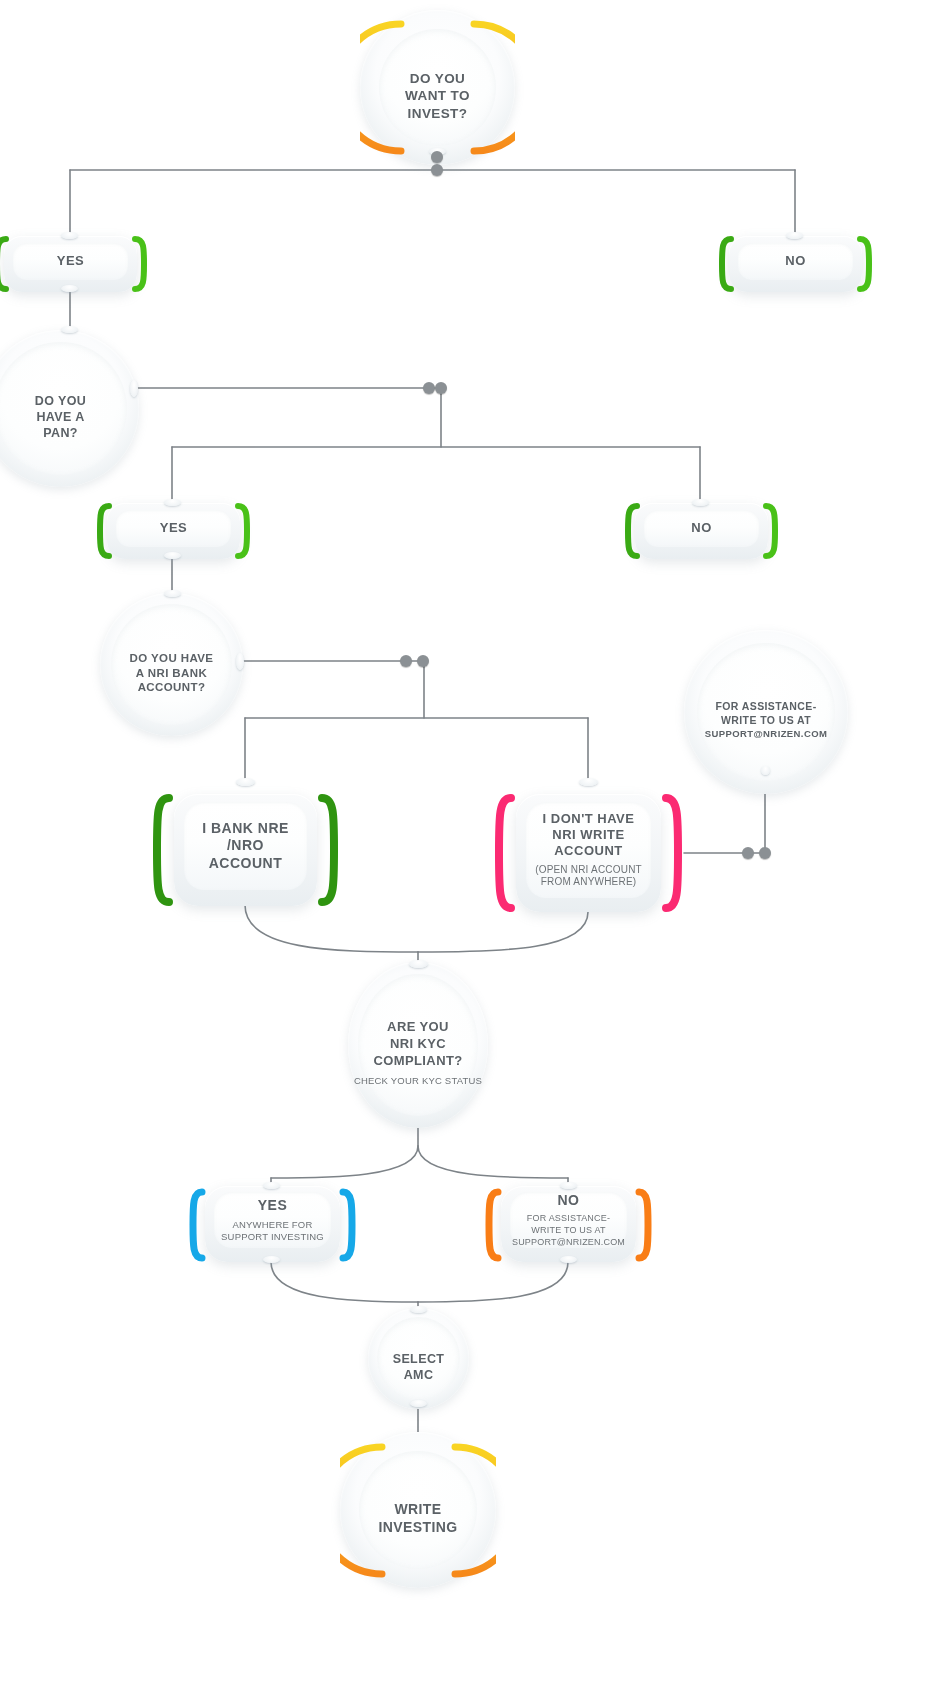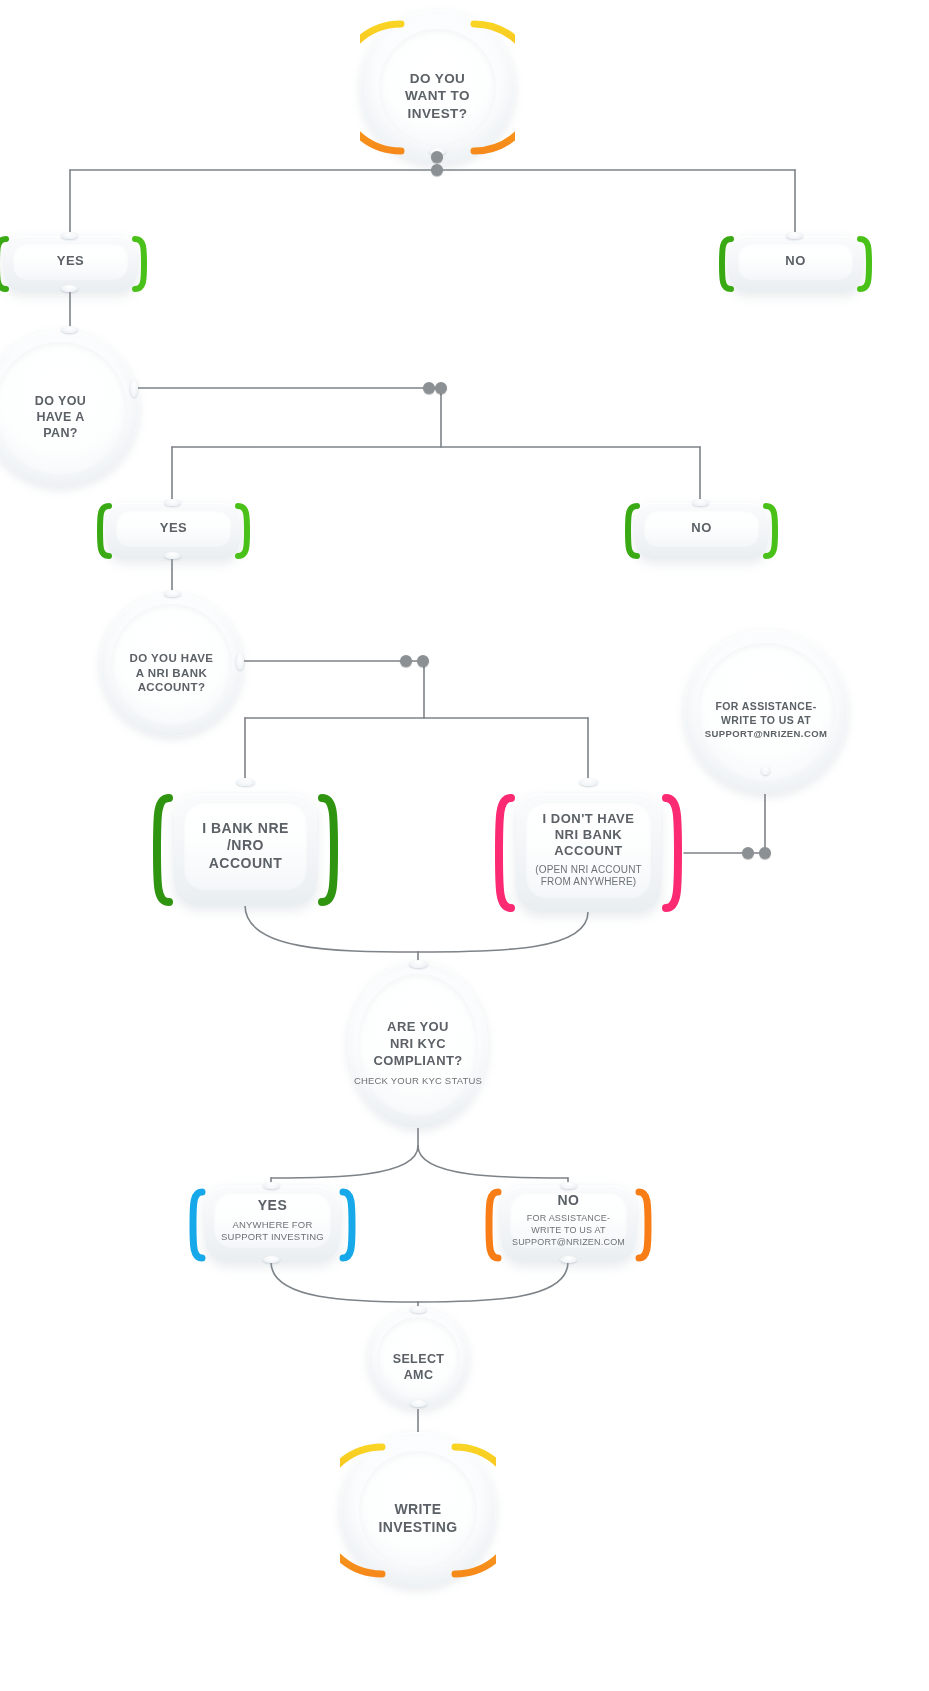--- a/index.html
+++ b/index.html
@@ -285,21 +285,21 @@
     </div>
     <div class="brk" style="left:145px;top:-2px;">
       <svg width="22" height="122">
           <path d="M5 6 C17 6 17 24 17 61 C17 98 17 116 5 116" fill="none" stroke="#fb2a72" stroke-width="8" stroke-linecap="round"></path>
         </svg>
     </div>
     <div class="plate" style="border-radius:24px;"></div>
     <div class="face" style="left:10px;top:8px;right:10px;bottom:14px;border-radius:20px;">
       <div class="b1" style="font-size:13px;">
         <span>I DON'T HAVE</span><br>
-        <span>NRI BANK</span><br>
+        <span>NRI WRITE</span><br>
         <span>ACCOUNT</span>
       </div>
       <div class="b2" style="font-size:10px;margin-top:4px;">
         <span>(OPEN NRI ACCOUNT</span><br>
         <span>FROM ANYWHERE)</span>
       </div>
     </div>
   </div>
   <div class="cap" style="left:579px;top:778px;width:19px;height:8px;"></div>
 

